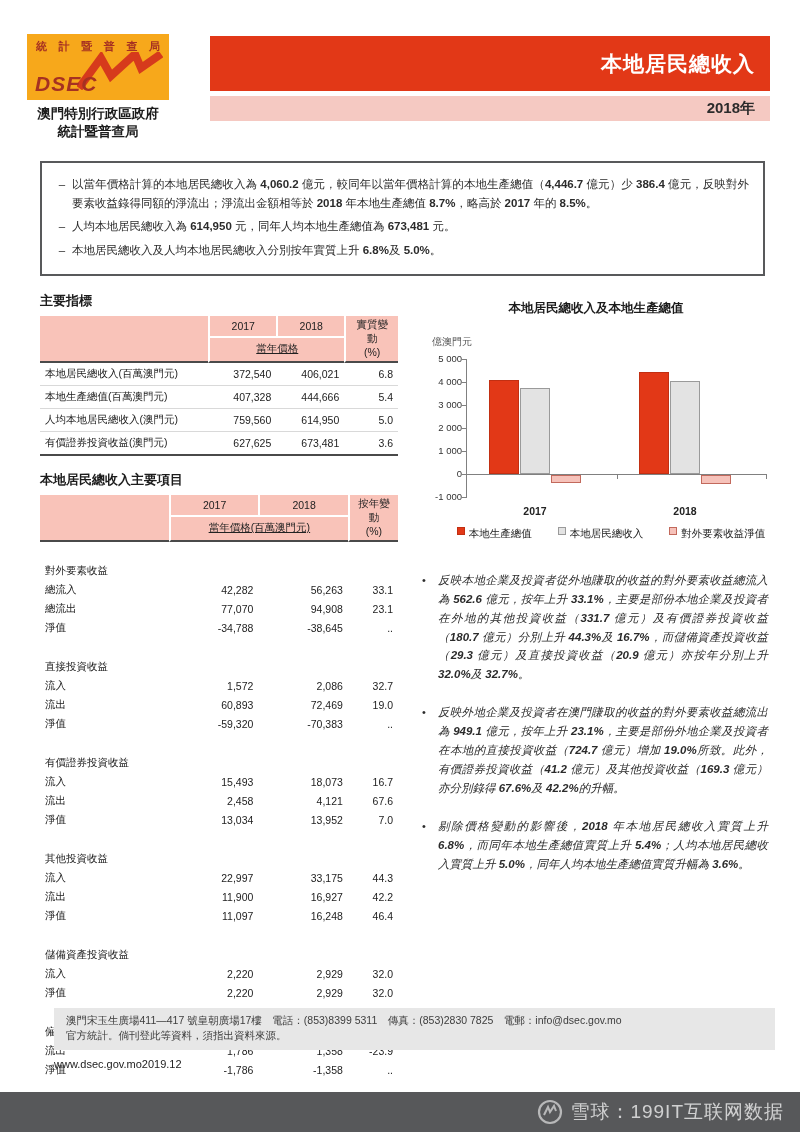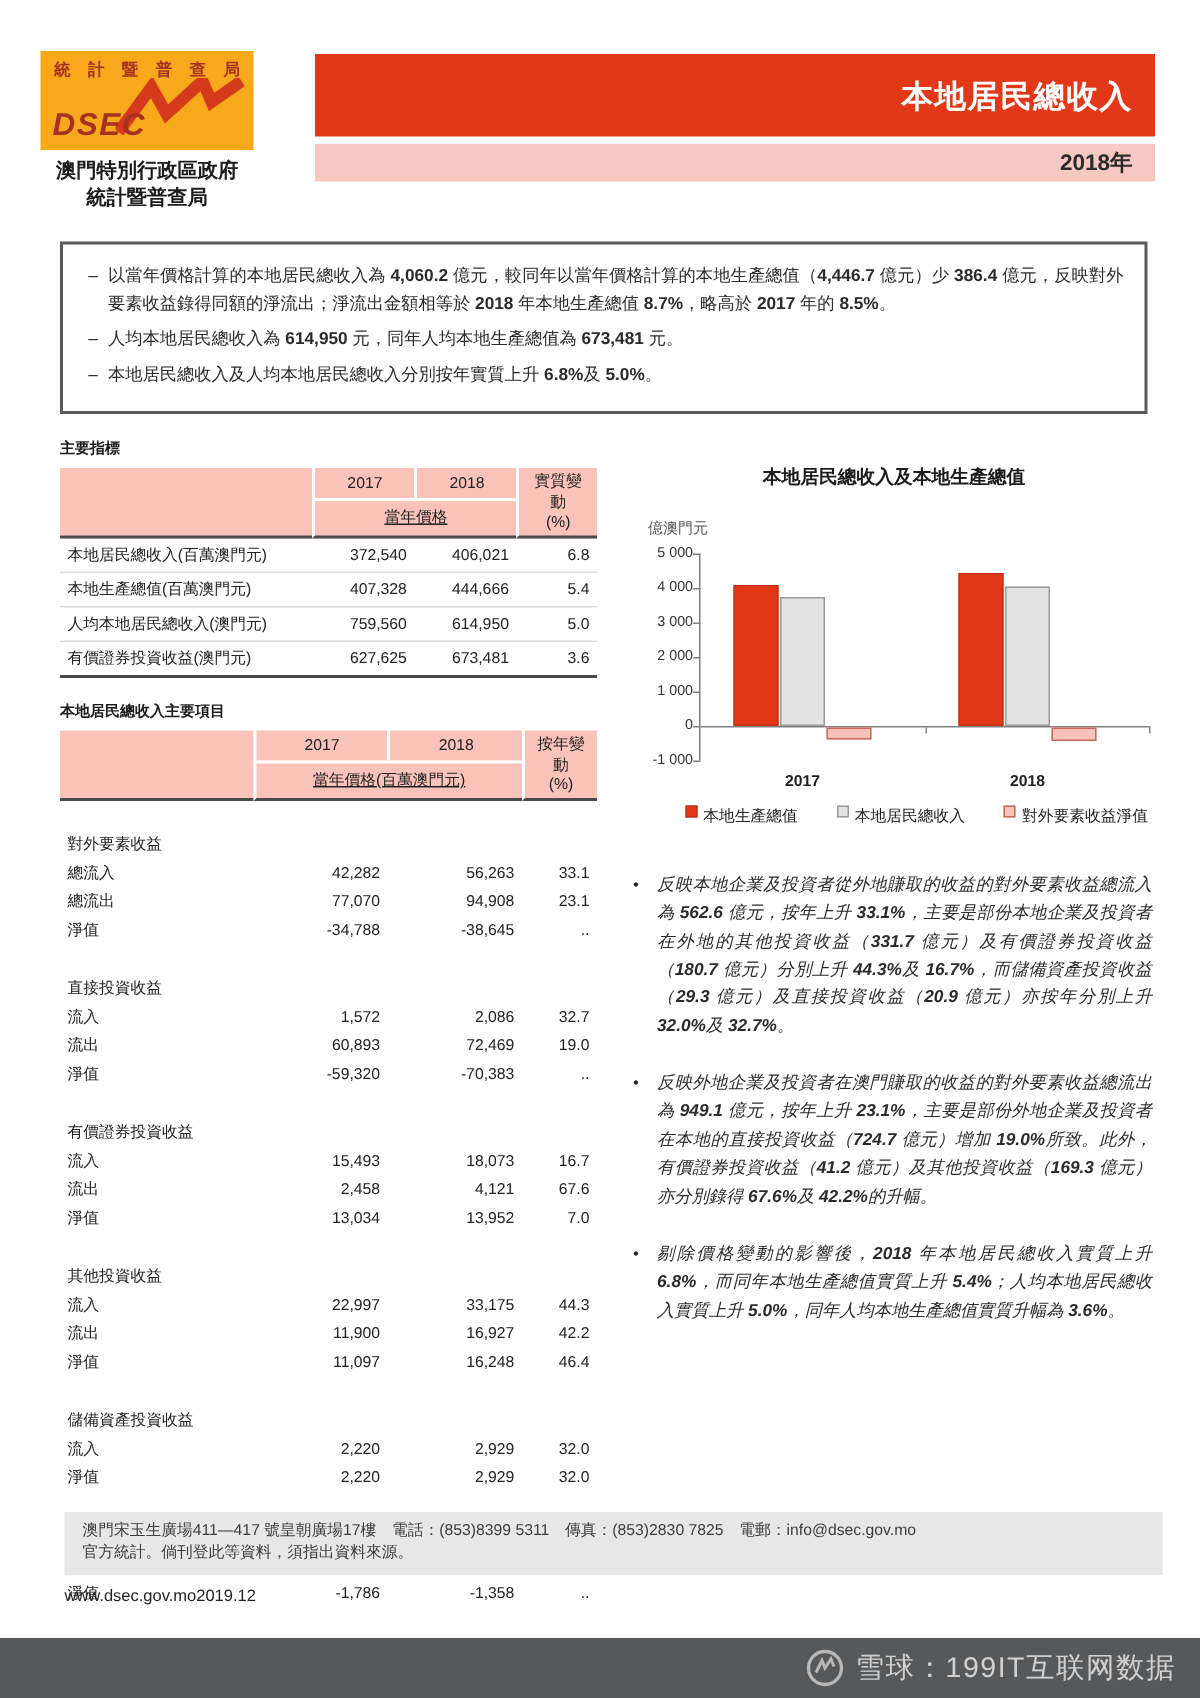--- a/index.html
+++ b/index.html
@@ -39,57 +39,57 @@
   .summary-box {
     margin:21px 35px 0 40px; border:2px solid #58595B; padding:7px 14px 9px 10px;
   }
   .summary-item { display:flex; margin:5px 0; }
   .summary-dash { flex:0 0 20px; text-align:center; font-size:11.5px; line-height:1.62; }
   .summary-text { flex:1; font-size:11.5px; line-height:1.62; text-align:justify; }
   
   .columns { display:flex; margin:16px 28px 0 40px; }
   .col-left { flex:0 0 358px; }
   .col-right { flex:1; margin-left:22px; }
-  .sec-title { font-size:10px; font-weight:700; color:#1c1c1c; margin-bottom:6px; }
+  .sec-title { font-size:13px; font-weight:700; color:#1c1c1c; margin-bottom:6px; }
   
   table.tbl { width:100%; border-collapse:separate; border-spacing:0; font-size:10.5px; color:#222; }
   table.tbl th, table.tbl td { padding:2.5px 5px; font-weight:400; }
   .hd { background:#F9C3B9; text-align:center; font-weight:700; }
   .hd-gap { border-left:2px solid #ffffff; }
   .hd-row2 { border-top:2px solid #ffffff;text-decoration:underline; }
   .hd-bottom { border-bottom:2px solid #4a4a4a; }
   td.num { text-align:right; font-weight:700; white-space:nowrap; }
   td.lab { text-align:left; }
   .tbl-main tbody td { border-bottom:1px solid #d9d9d9; padding-top:4px; padding-bottom:4px; }
   .tbl-main tbody tr:last-child td { border-bottom:2px solid #4a4a4a; }
   .tbl-items td.sect { padding-top:22px; padding-bottom:3px; }
   .tbl-items td { padding-top:2.5px; padding-bottom:2.5px; }
   .tbl-items tr.last-row td { border-bottom:2px solid #4a4a4a; padding-bottom:5px; }
   .footnote { font-size:10.5px; margin-top:4px; }
   
-  .chart-wrap { margin-top:18px; }
+  .chart-wrap { margin-top:8px; }
   .chart-title { text-align:center; font-size:12.5px; font-weight:700; color:#1c1c1c; margin-bottom:18px; }
   .chart-unit { font-size:10px; color:#555; margin-left:12px; margin-bottom:10px; }
   .chart-plot { position:relative; height:138px; margin-left:46px; width:300px; border-left:1px solid #808080; }
   .ytick-label { position:absolute; right:304px; width:40px; text-align:right; font-size:9.5px; color:#333; }
   .ytick-mark { position:absolute; left:-5px; width:5px; height:1px; background:#808080; }
   .zero-line { position:absolute; left:0; width:300px; height:1px; background:#808080; }
   .xtick-mark { position:absolute; width:1px; height:4px; background:#808080; }
   .bar { position:absolute; }
   .xcat-label { position:absolute; width:92px; text-align:center; font-size:10.5px; font-weight:700; color:#222; }
   .chart-legend { display:flex; justify-content:center; gap:26px; margin-top:30px; margin-left:30px; font-size:10.5px; color:#222; }
   .legend-item { display:flex; align-items:flex-start; }
   .legend-swatch { width:8px; height:8px; margin-right:4px; flex:0 0 8px; }
   
   .rbullets { margin-top:30px; margin-right:4px; }
   .rbullet { display:flex; margin-bottom:19px; }
   .rbullet-marker { flex:0 0 18px; font-size:11px; line-height:1.65; text-align:left; padding-left:2px; }
   .rbullet-text { flex:1; font-size:11.5px; line-height:1.65; text-align:justify;font-style:italic; }
   
-  .footer { position:absolute; left:18px; right:0; bottom:40px; }
+  .footer { position:absolute; left:0; right:0; bottom:40px;padding-left:29px; }
   .addr-bar { margin:0 25px; background:#E7E7E7; padding:5px 12px 6px; font-size:10.5px; color:#3d3d3d; line-height:1.5; }
   .site-line { margin:8px 25px 22px; display:flex; justify-content:flex-start; font-size:11px; color:#222; }
   .watermark-bar {
     position:absolute; left:0; right:0; bottom:0; height:40px; background:#57585A;
     display:flex; align-items:center; justify-content:flex-end; padding-right:16px;
     color:rgba(255,255,255,0.72); font-size:19px; letter-spacing:1px;
   }
   .wm-logo { margin-right:7px; opacity:0.8; }
 </style>
 </head>

